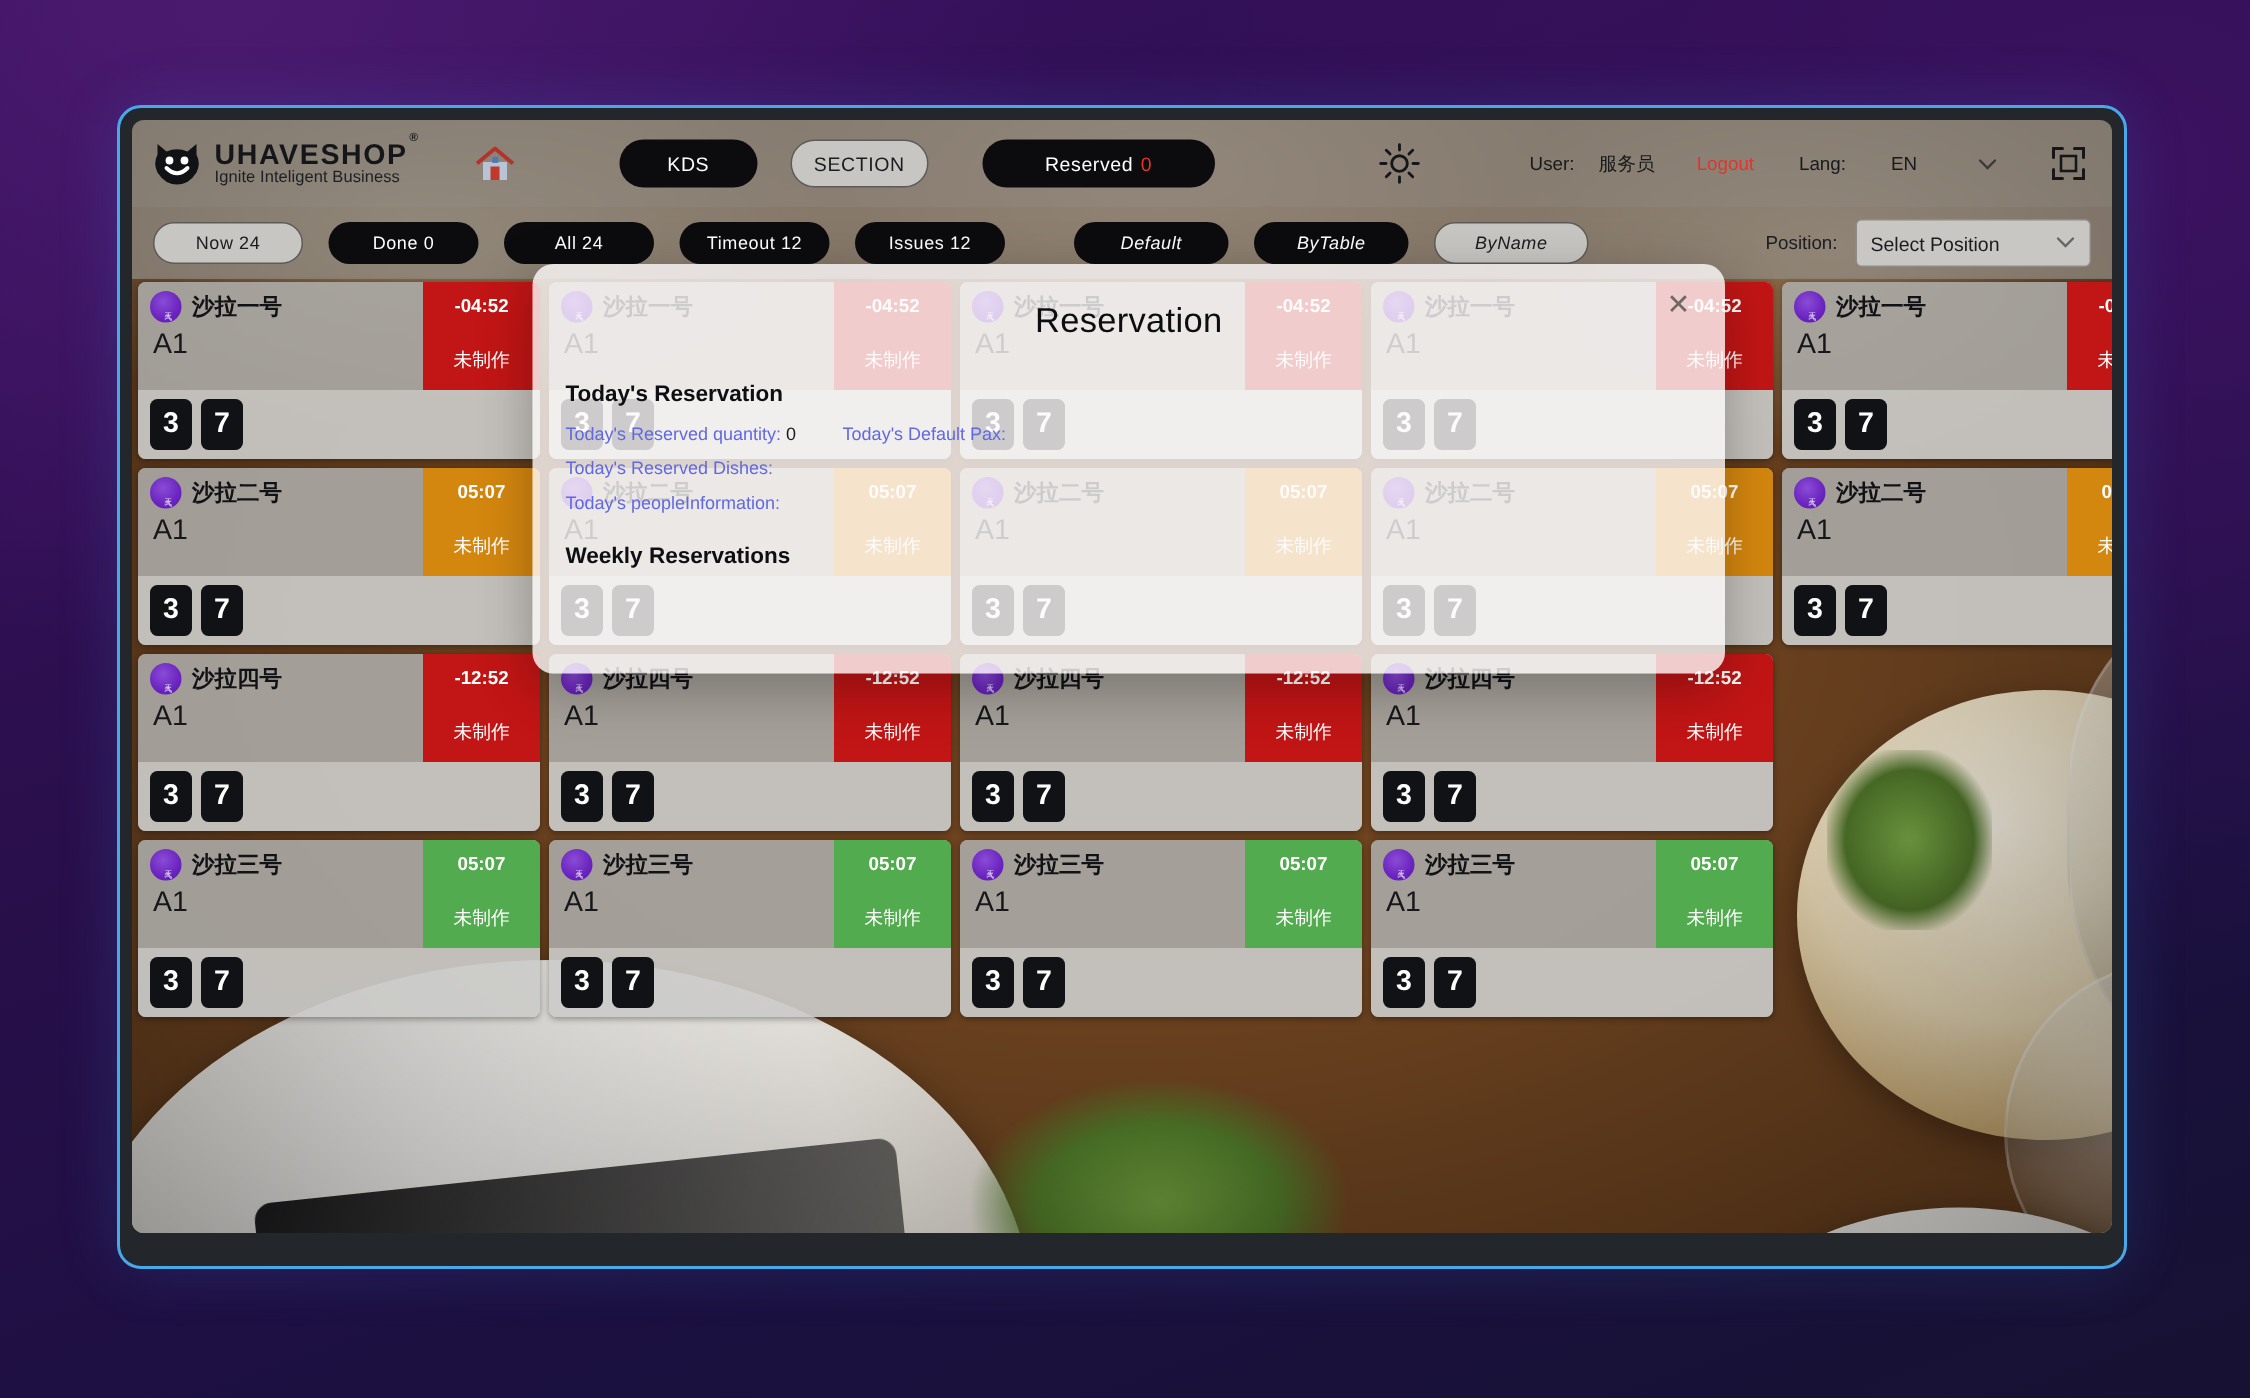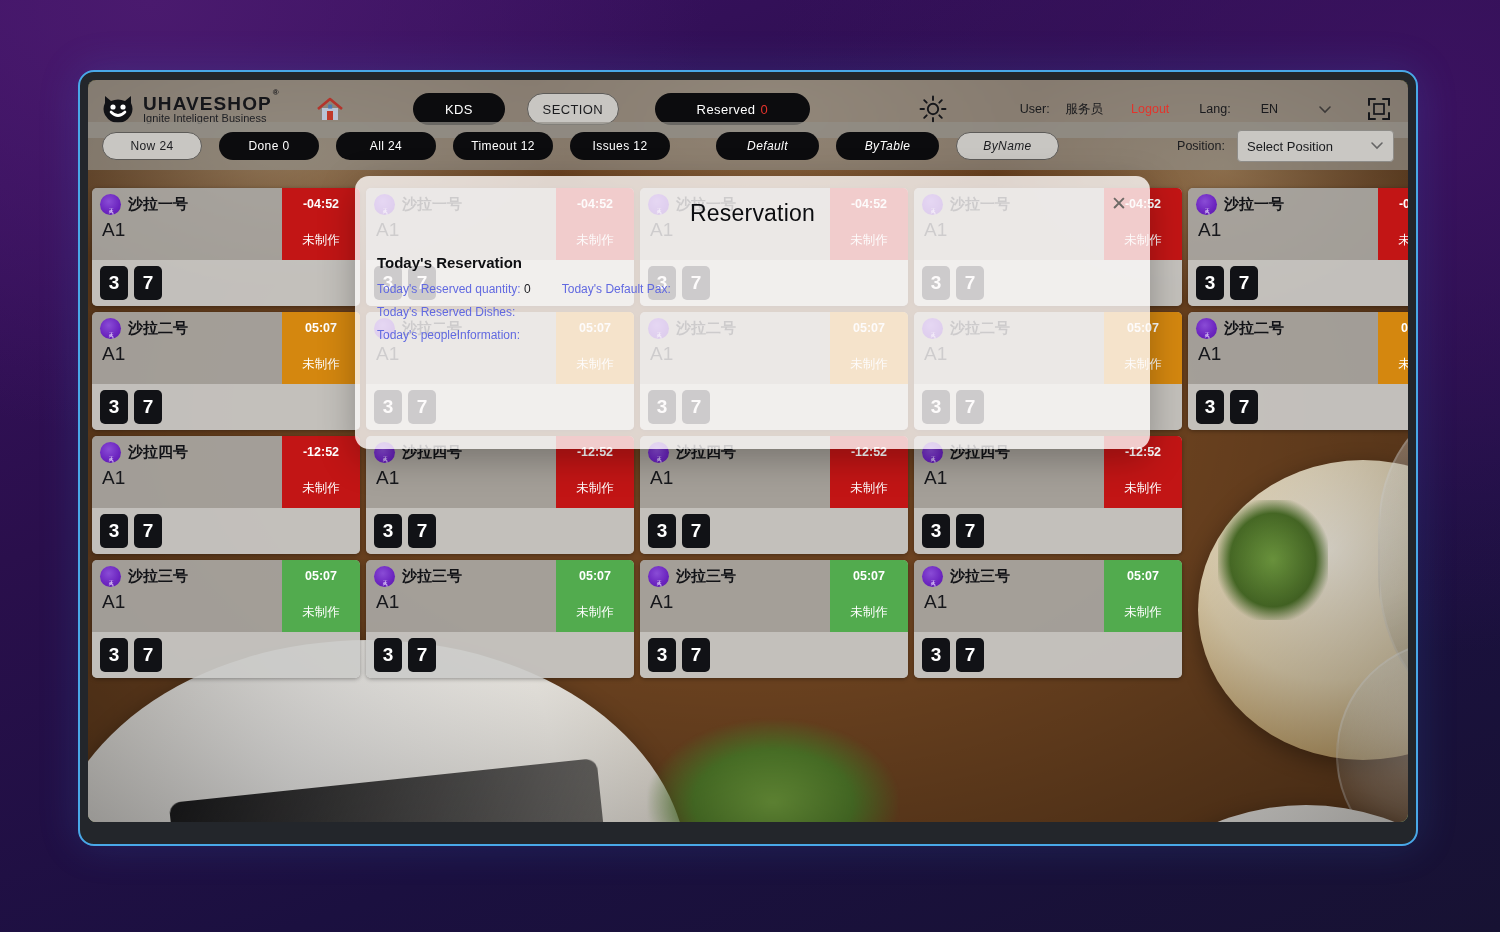--- a/index.html
+++ b/index.html
@@ -118,21 +118,21 @@
   .user-label { font-size:12.5px; color:#191a1d; }
   .user-name { font-size:12.5px; color:#191a1d; margin-left:4px; }
   .logout { font-size:12.5px; color:#e4342c; margin-left:16px; cursor:pointer; }
   .lang-label { font-size:12.5px; color:#191a1d; margin-left:18px; }
   .lang-val { font-size:12.5px; color:#191a1d; margin-left:18px; }
   .caret { margin-left:28px; width:14px; height:14px; opacity:.65; }
   .expand { margin-left:24px; width:22px; height:22px; }
 
   
   .filterbar {
-    position:absolute; left:0; right:0; top:42px; height:48px;
+    position:absolute; left:0; right:0; top:58px; height:48px;
     background: rgba(146,142,136,.70);
     display:flex; align-items:center; padding:0 14px;
   }
   .f-pill { height:28px; padding:0 10px; font-size:12px; }
   .f-pill + .f-pill { margin-left:17px; }
   .w1 { width:100px; } .w2 { width:103px;font-style:italic; }
   .gap-group { margin-left:46px !important; }
   .pos-wrap { margin-left:auto; display:flex; align-items:center; }
   .pos-label { font-size:12.5px; color:#1c1d20; margin-right:12px; }
   .pos-select {
@@ -722,18 +722,19 @@
           <div class="sec-title">Today's Reservation</div>
           <div class="kv-row">
             <span class="kv">
               <span>Today's Reserved quantity:</span>
               <span class="val">0</span>
             </span>
             <span class="kv col2">Today's Default Pax:</span>
           </div>
           <div class="kv stack">Today's Reserved Dishes:</div>
           <div class="kv stack">Today's peopleInformation:</div>
+          <div class="sec-title second">Weekly Reservations</div>
         </div>
       </div>
     </div>
 
   </div>
 </div>
 
 </body></html>

